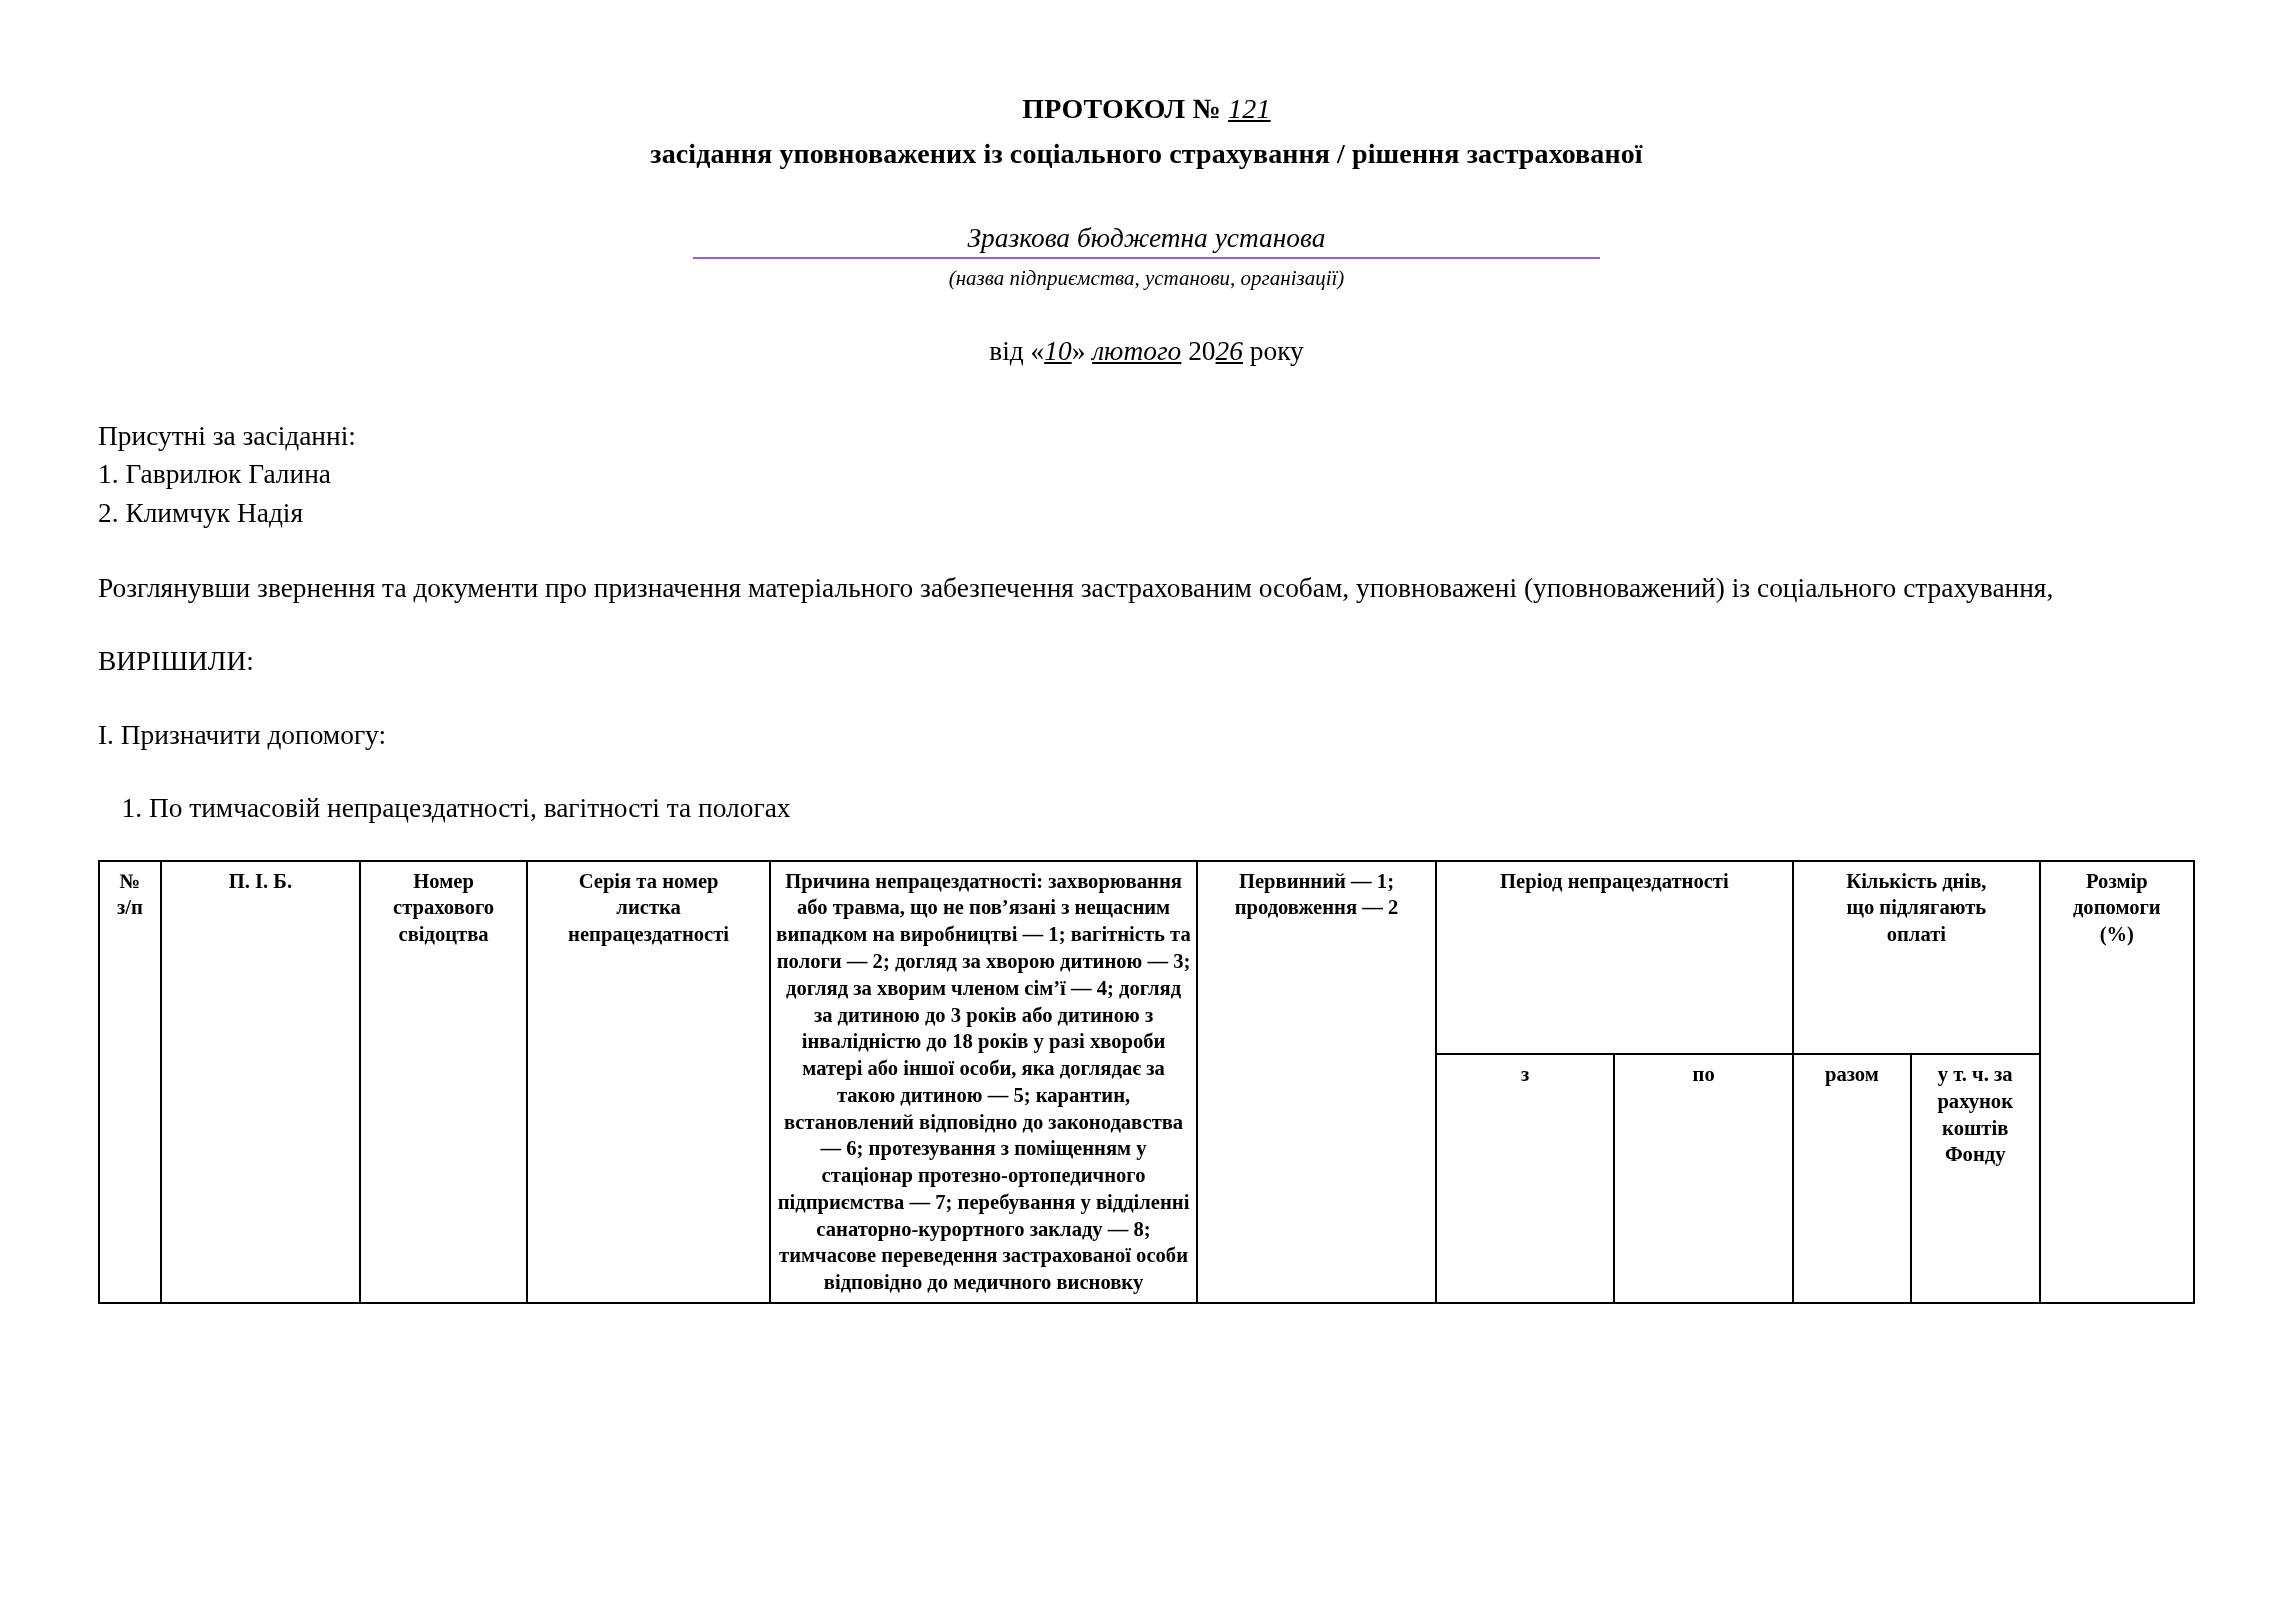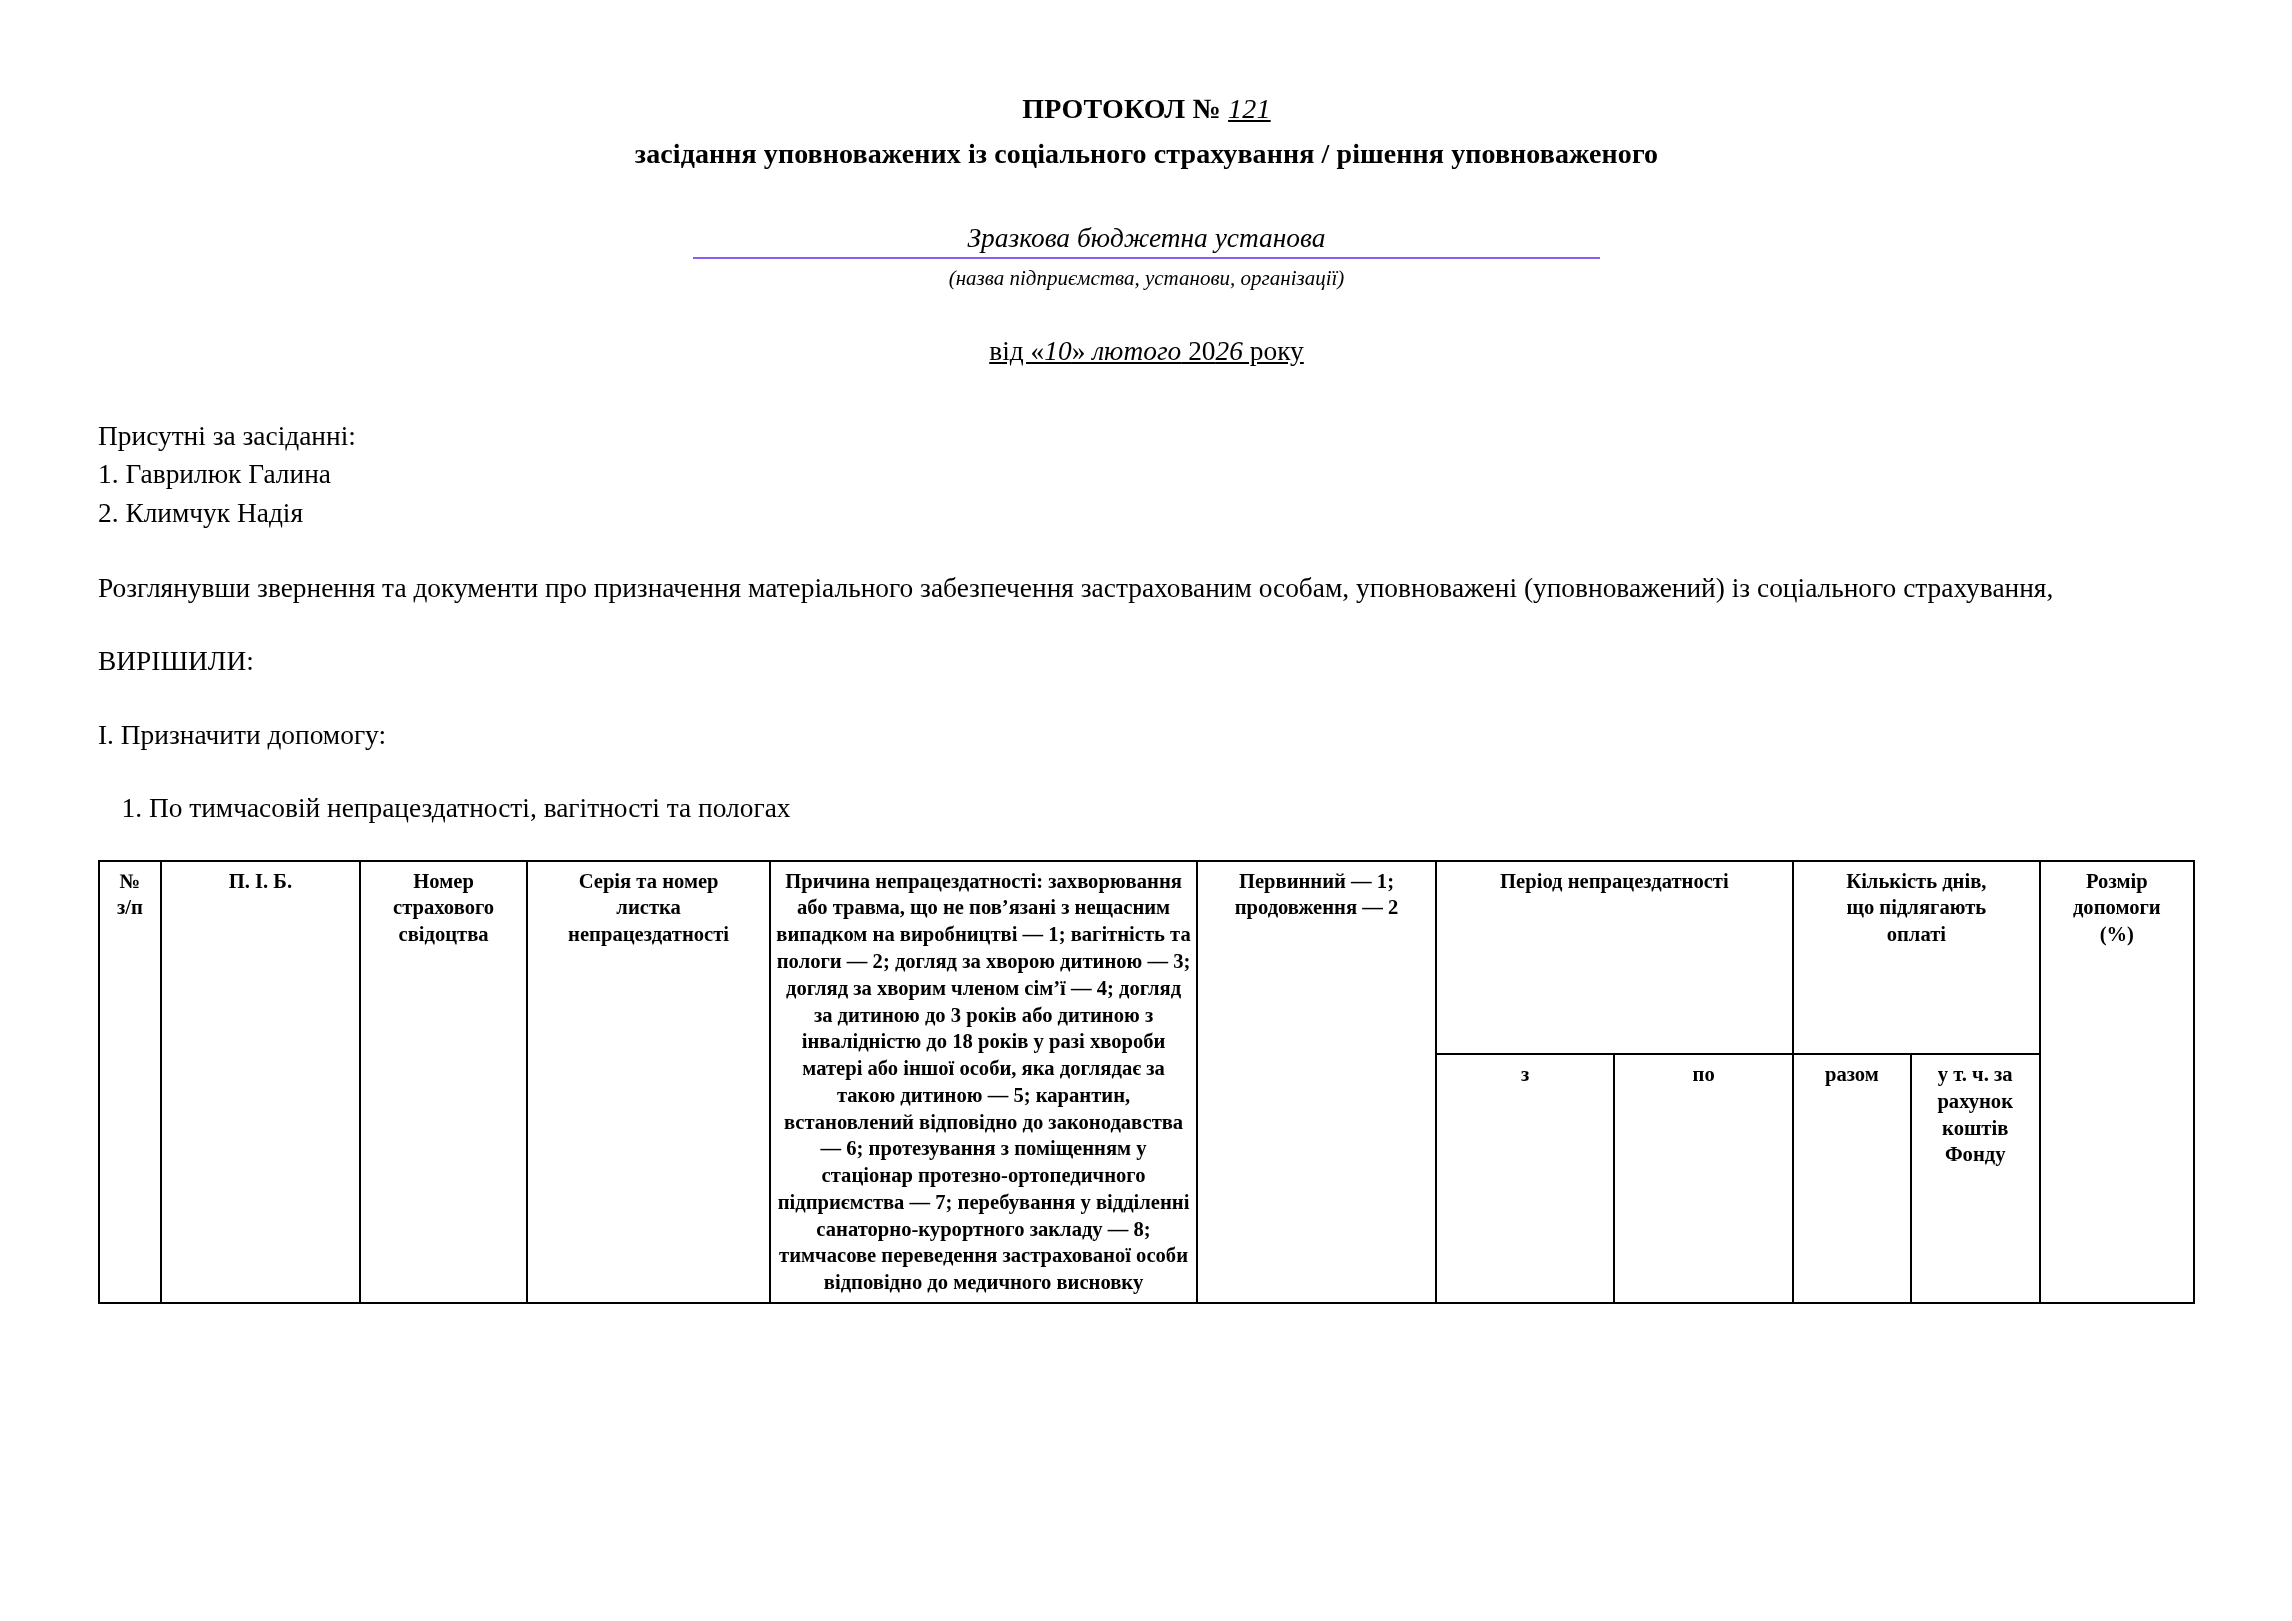--- a/index.html
+++ b/index.html
@@ -62,21 +62,20 @@
     font-size: 21px;
     margin-top: 7px;
     font-style: italic;
   }
 
   
   .date-line {
     text-align: center;
     font-size: 27.4px;
     margin-top: 45px;
-    text-decoration: underline;
   }
   .ital-u {
     font-style: italic;
     text-decoration: underline;
   }
 
   
   .body-text {
     font-size: 27.4px;
     line-height: 1.33;
@@ -150,21 +149,21 @@
   .col-fond  { width: 127px; }
   .col-size  { width: 152px; }
 </style>
 </head>
 <body>
 
 <div class="page">
 
   <div class="title-wrap">
     <div class="title-line1"><span>ПРОТОКОЛ № </span><span class="title-num">121</span></div>
-    <div class="title-line2">засідання уповноважених із соціального страхування / рішення уповноваженого</div>
+    <div class="title-line2">засідання уповноважених із соціального страхування / рішення застрахованої</div>
   </div>
 
   <div class="org-block">
     <div class="org-name">Зразкова бюджетна установа</div>
     <div class="org-caption">(назва підприємства, установи, організації)</div>
   </div>
 
   <div class="date-line"><span>від «</span><span class="ital-u">10</span><span>» </span><span class="ital-u">лютого</span><span> 20</span><span class="ital-u">26</span><span> року</span></div>
 
   <div class="body-text present-title">Присутні за засіданні:</div>

